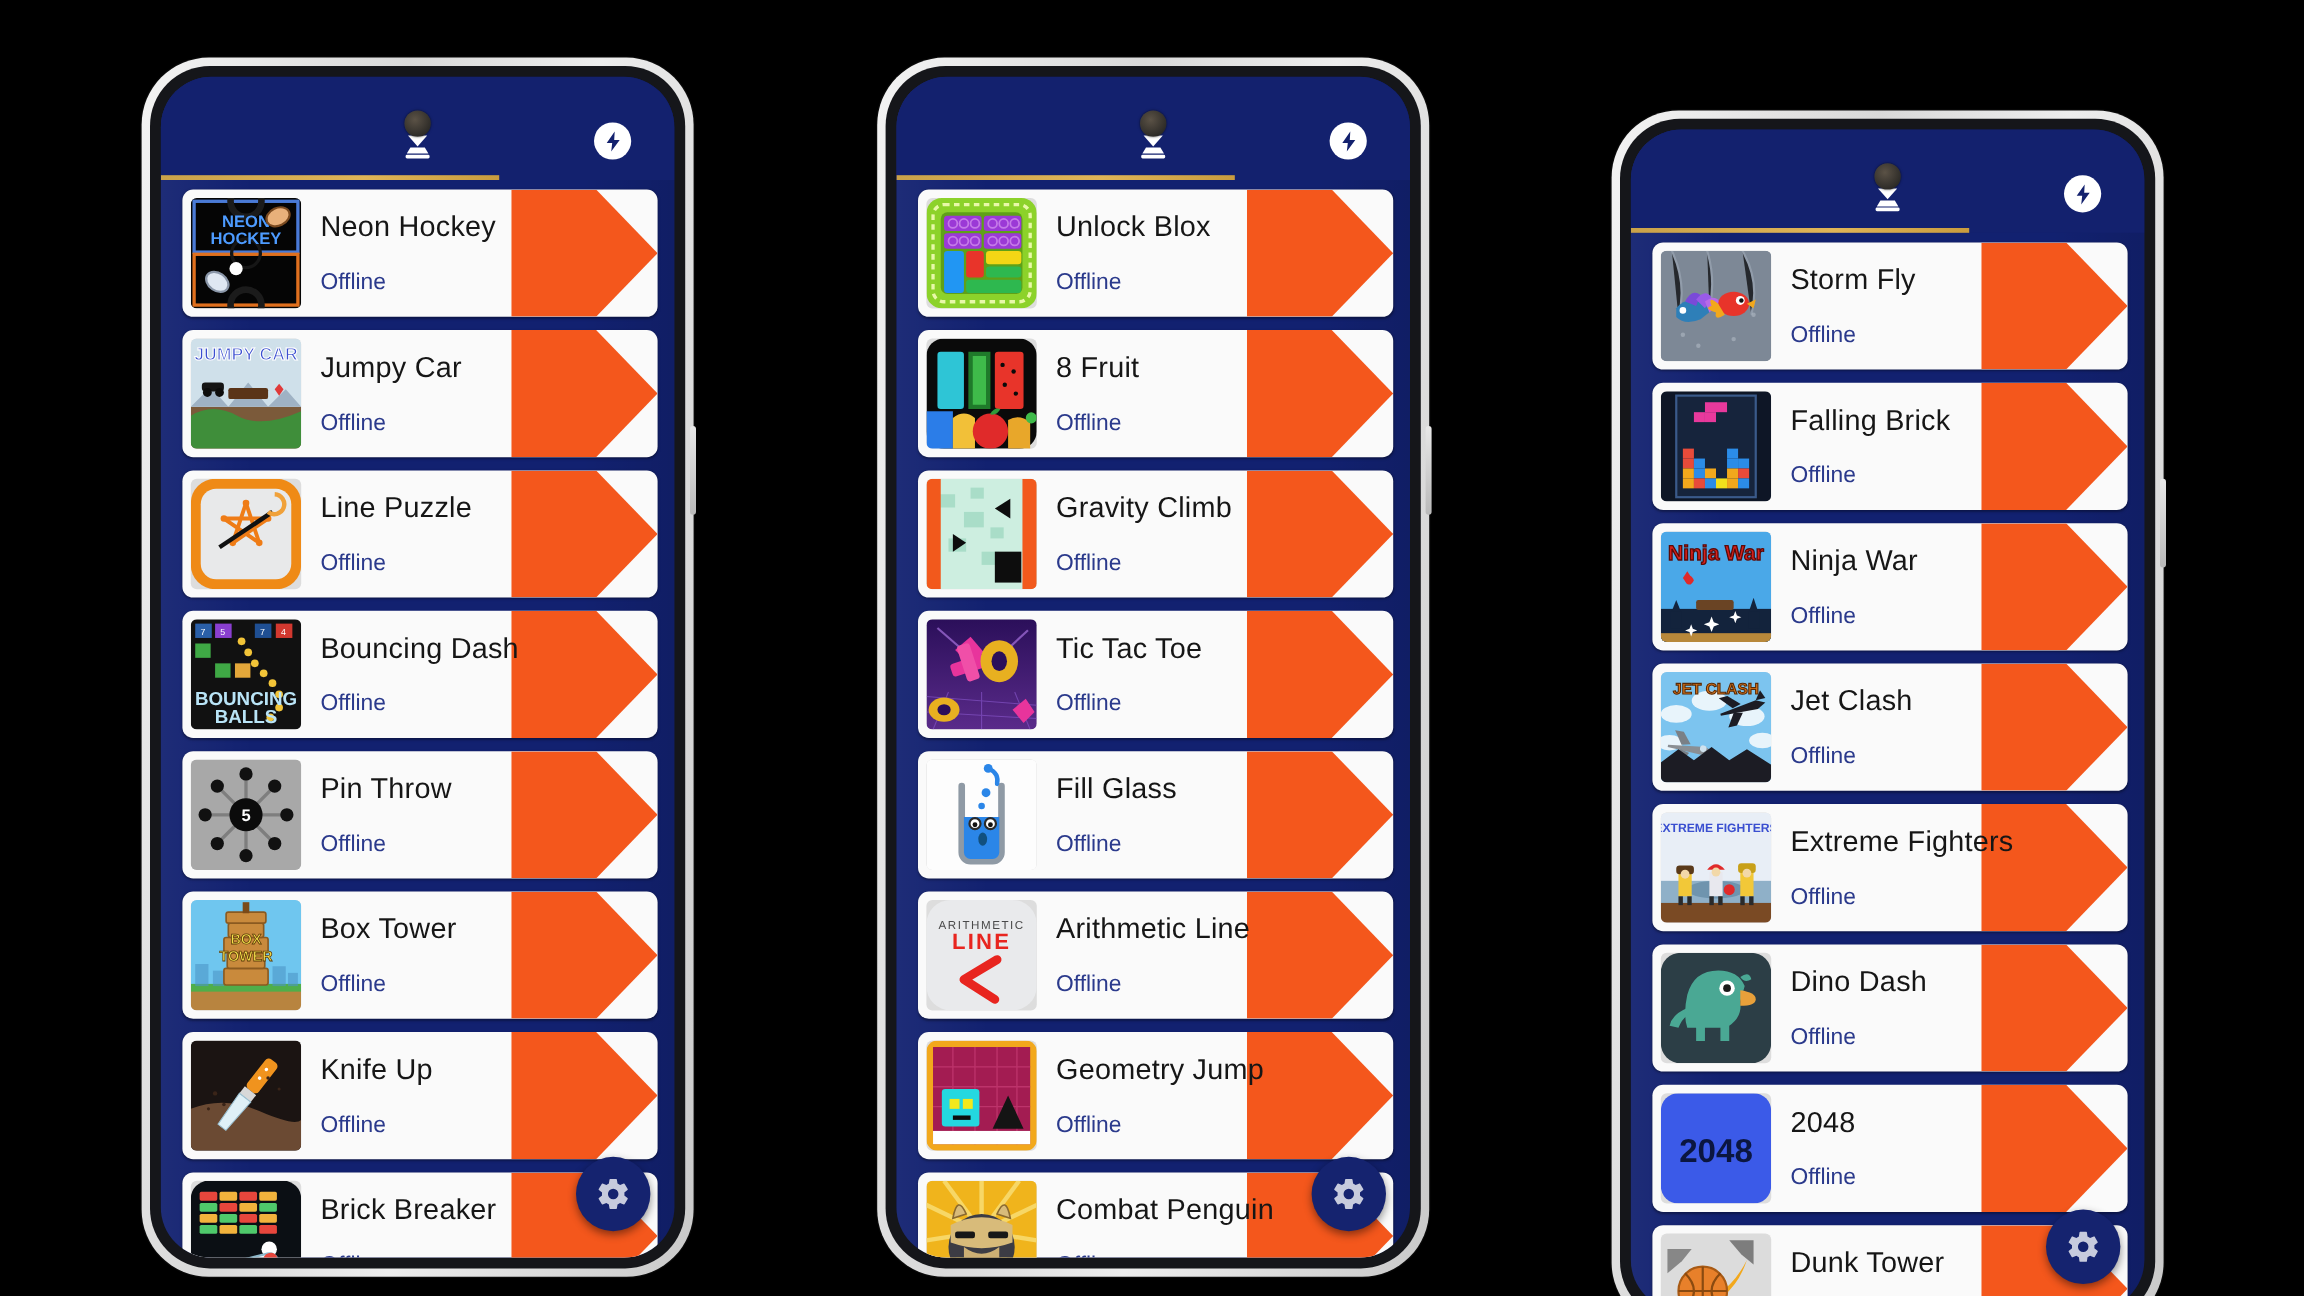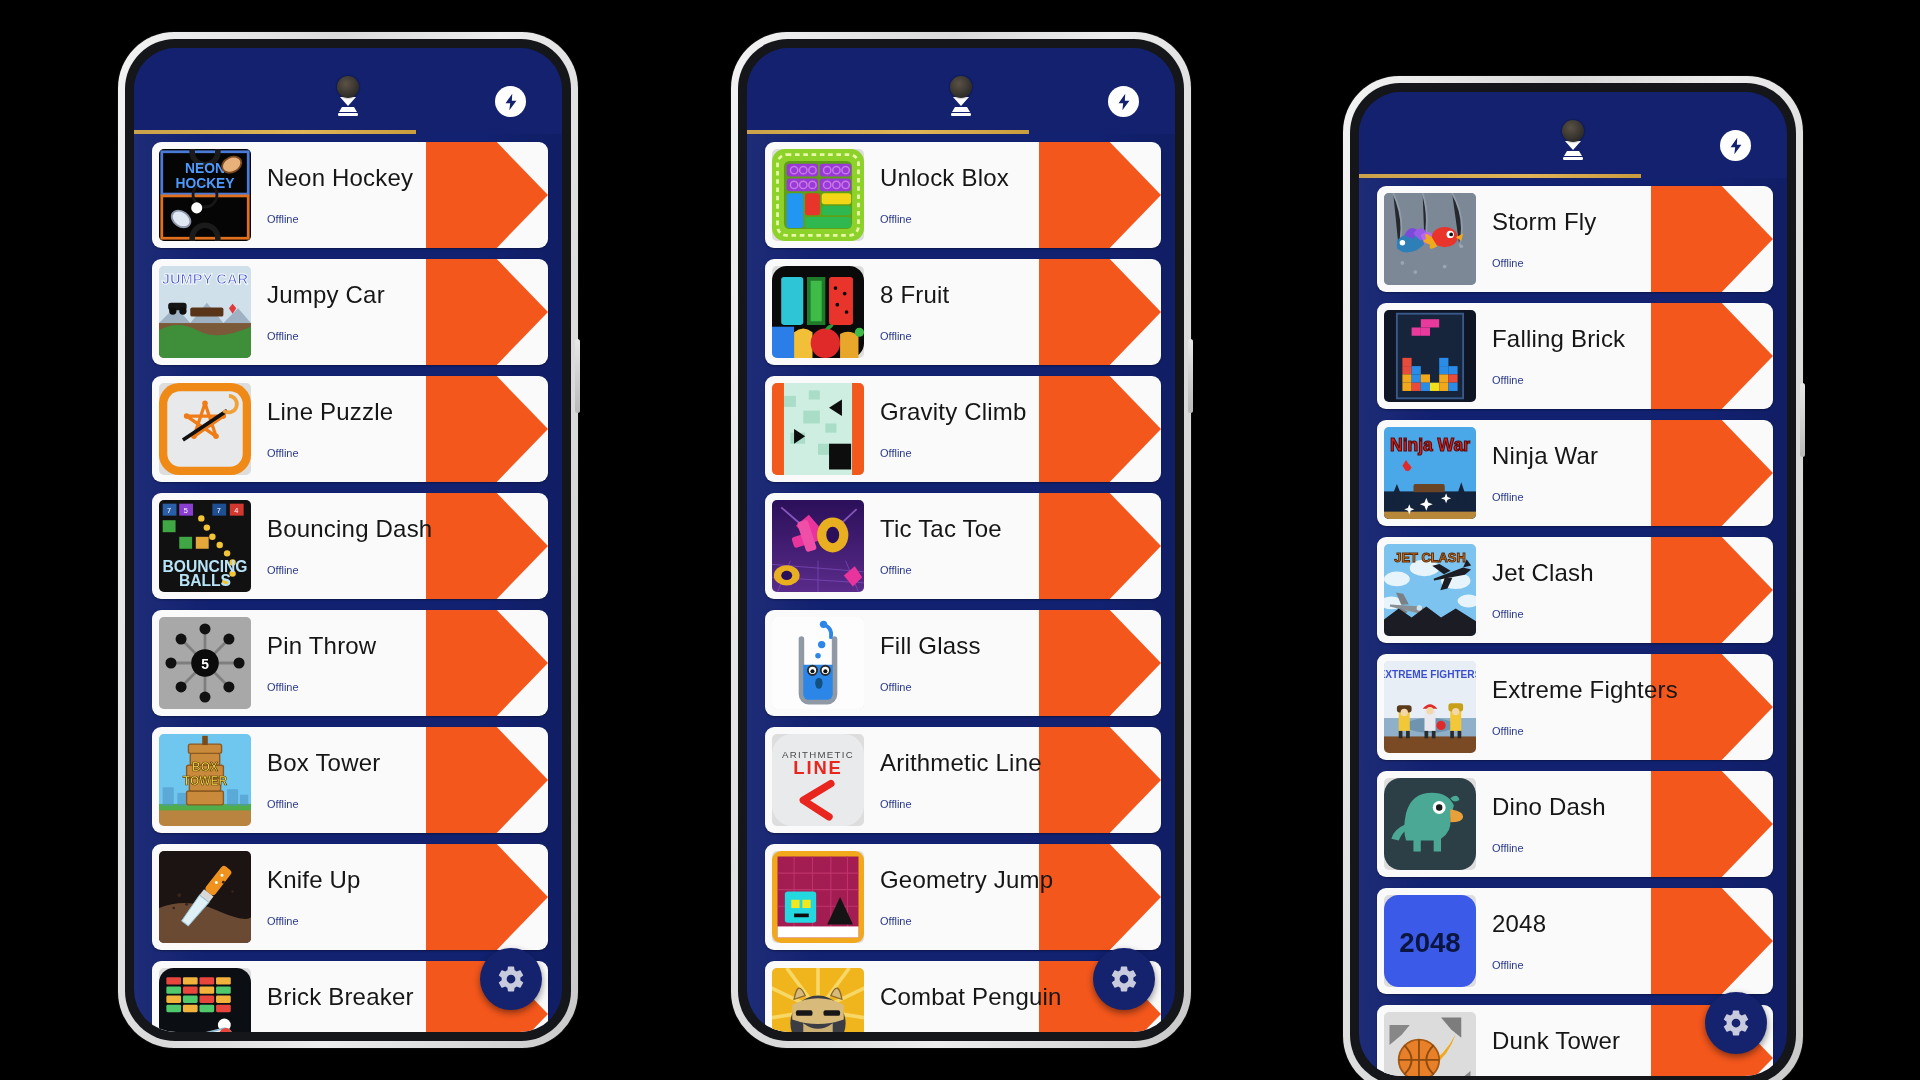--- a/index.html
+++ b/index.html
@@ -4,21 +4,21 @@
 <style>
   * { margin:0; padding:0; box-sizing:border-box; }
   html,body{
     width:1920px; height:1080px; background:#000; overflow:hidden;
     font-family:"Liberation Sans", sans-serif;
   }
   .stage{ position:relative; width:1920px; height:1080px; background:#000; }
 
   
   .phone{
-    position:absolute; top:32px; width:460px; height:1016px;
+    position:absolute; top:48px; width:460px; height:1016px;
     border-radius:56px;
     background:linear-gradient(100deg,#f3f3f3 0%,#d9d9d9 35%,#ededed 60%,#c9c9c9 100%);
     padding:7px;
     box-shadow:0 0 0 1px #0a0a0a;
   }
   .phone.p1{ left:118px; }
   .phone.p2{ left:731px; }
   .phone.p3{ left:1343px;margin-top:44px; }
 
   .bezel{
@@ -86,21 +86,21 @@
     border-radius:5px; overflow:hidden; position:relative;
     background:#ddd;
   }
   .thumb svg{ display:block; width:100%; height:100%; }
   .meta{ margin-left:16px; position:relative; z-index:2; }
   .title{
     font-size:24px; color:#161616; letter-spacing:.2px; line-height:1.1;
     font-weight:400;
   }
   .status{
-    font-size:11px; color:#2b3a8c; margin-top:22px; line-height:1;
+    font-size:19px; color:#2b3a8c; margin-top:22px; line-height:1;
   }
 
   
   .fab{
     position:absolute; right:20px; bottom:22px; z-index:6;
     width:62px; height:62px; border-radius:50%;
     background:#15236f; display:flex; align-items:center; justify-content:center;
     box-shadow:0 3px 7px rgba(0,0,0,.45);
   }
 </style>

